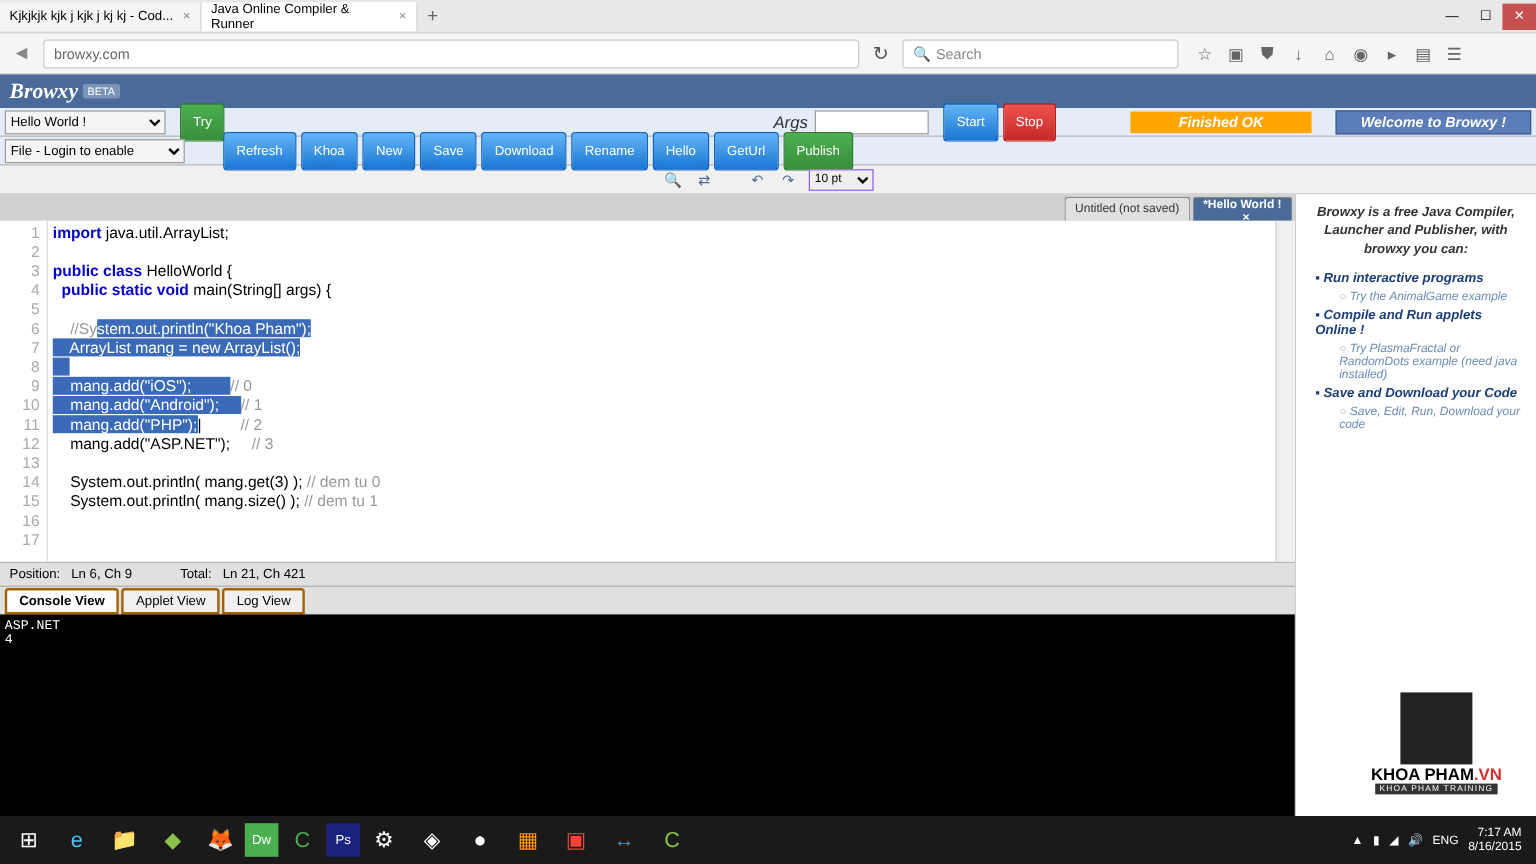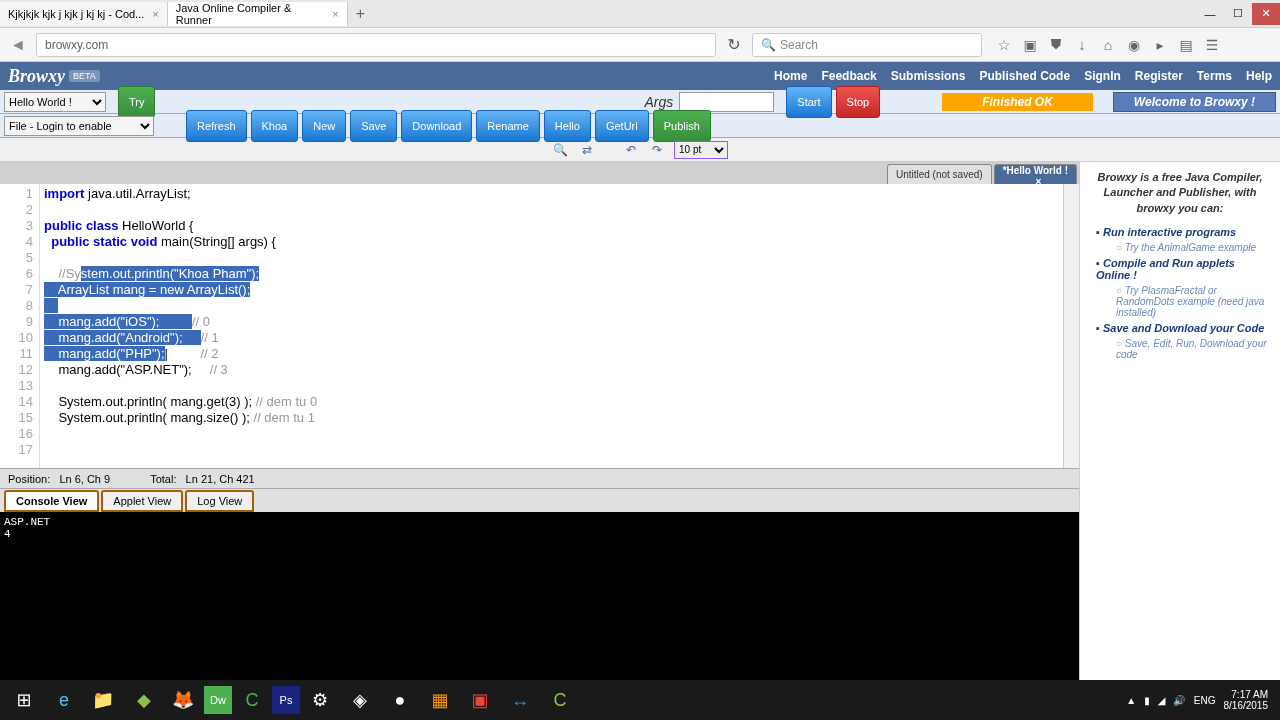--- a/index.html
+++ b/index.html
@@ -24,21 +24,21 @@
 
 
 .app-header { height:28px; background:#4a6a99; display:flex; align-items:center; padding:0 8px; }
 .logo { font-family:Georgia,serif; font-style:italic; font-weight:bold; color:#fff; font-size:18px; }
 .beta { background:#7a94b8; color:#fff; font-size:9px; padding:1px 4px; margin-left:4px; border-radius:2px; }
 .nav-links { margin-left:auto; display:flex; gap:14px; }
 .nav-link { color:#fff; font-size:12px; font-weight:bold; cursor:pointer; }
 
 
 .toolbar1 { height:24px; background:#e4ecf7; display:flex; align-items:center; padding:0 4px; border-bottom:1px solid #aaa; }
-.program-select { height:20px; width:102px; font-size:11px; border:1px solid #999; background:#f5f5f5; }
+.program-select { height:20px; width:134px; font-size:11px; border:1px solid #999; background:#f5f5f5; }
 .btn { height:32px; padding:0 10px; font-size:11px; border:1px solid #555; border-radius:3px; cursor:pointer; display:inline-flex; align-items:center; margin:0 2px; }
 .btn-green { background:linear-gradient(#4caf50,#388e3c); color:#fff; border-color:#2e7d32; }
 .btn-blue { background:linear-gradient(#64b5f6,#1976d2); color:#fff; border-color:#1565c0; }
 .btn-red { background:linear-gradient(#ef5350,#c62828); color:#fff; border-color:#b71c1c; }
 .args-label { font-size:14px; font-style:italic; color:#333; margin:0 6px; }
 .args-input { width:95px; height:20px; border:1px solid #999; font-size:11px; }
 .status-box { background:#ffa500; color:#fff; font-size:12px; font-weight:bold; padding:2px 40px; font-style:italic; }
 .welcome-box { background:#5a7cb8; color:#fff; font-size:12px; font-weight:bold; padding:2px 20px; font-style:italic; border:1px solid #3a5a8a; }
 
 .toolbar2 { height:24px; background:#e4ecf7; display:flex; align-items:center; padding:0 4px; border-bottom:1px solid #aaa; }
@@ -132,30 +132,20 @@
     <span class="addr-icon">◉</span>
     <span class="addr-icon">▸</span>
     <span class="addr-icon">▤</span>
     <span class="addr-icon">☰</span>
   </div>
 </div>
 
 <div class="app-header">
   <span class="logo">Browxy</span>
   <span class="beta">BETA</span>
-  <div class="nav-links">
-    <span class="nav-link">Home</span>
-    <span class="nav-link">Feedback</span>
-    <span class="nav-link">Submissions</span>
-    <span class="nav-link">Published Code</span>
-    <span class="nav-link">SignIn</span>
-    <span class="nav-link">Register</span>
-    <span class="nav-link">Terms</span>
-    <span class="nav-link">Help</span>
-  </div>
 </div>
 
 <div class="toolbar1">
   <select class="program-select"><option>Hello World !</option></select>
   <span style="width:10px"></span>
   <span class="btn btn-green">Try</span>
   <span style="flex:1"></span>
   <span class="args-label">Args</span>
   <input class="args-input" style="">
   <span style="width:10px"></span>
@@ -237,20 +227,25 @@
   <div class="side-col">
     <div class="side-intro">Browxy is a free Java Compiler, Launcher and Publisher, with browxy you can:</div>
     <ul id="side-list">
         <li class="bullet-main">Run interactive programs</li>
         <li class="bullet-sub">Try the AnimalGame example</li>
         <li class="bullet-main">Compile and Run applets Online !</li>
         <li class="bullet-sub">Try PlasmaFractal or RandomDots example (need java installed)</li>
         <li class="bullet-main">Save and Download your Code</li>
         <li class="bullet-sub">Save, Edit, Run, Download your code</li>
       </ul>
+    <div class="logo-overlay">
+      <div class="logo-img"></div>
+      <div class="logo-text"><span>KHOA PHAM</span><span style="color:#d32f2f">.VN</span></div>
+      <div class="logo-sub">KHOA PHAM TRAINING</div>
+    </div>
   </div>
 </div>
 
 <div class="taskbar">
   <div class="task-icon">⊞</div>
   <div class="task-icon" style="color:#4fc3f7">e</div>
   <div class="task-icon" style="color:#ffd54f">📁</div>
   <div class="task-icon" style="color:#8bc34a">◆</div>
   <div class="task-icon" style="color:#ff9800">🦊</div>
   <div class="task-icon" style="background:#4caf50;width:28px;height:28px;font-size:11px">Dw</div>

